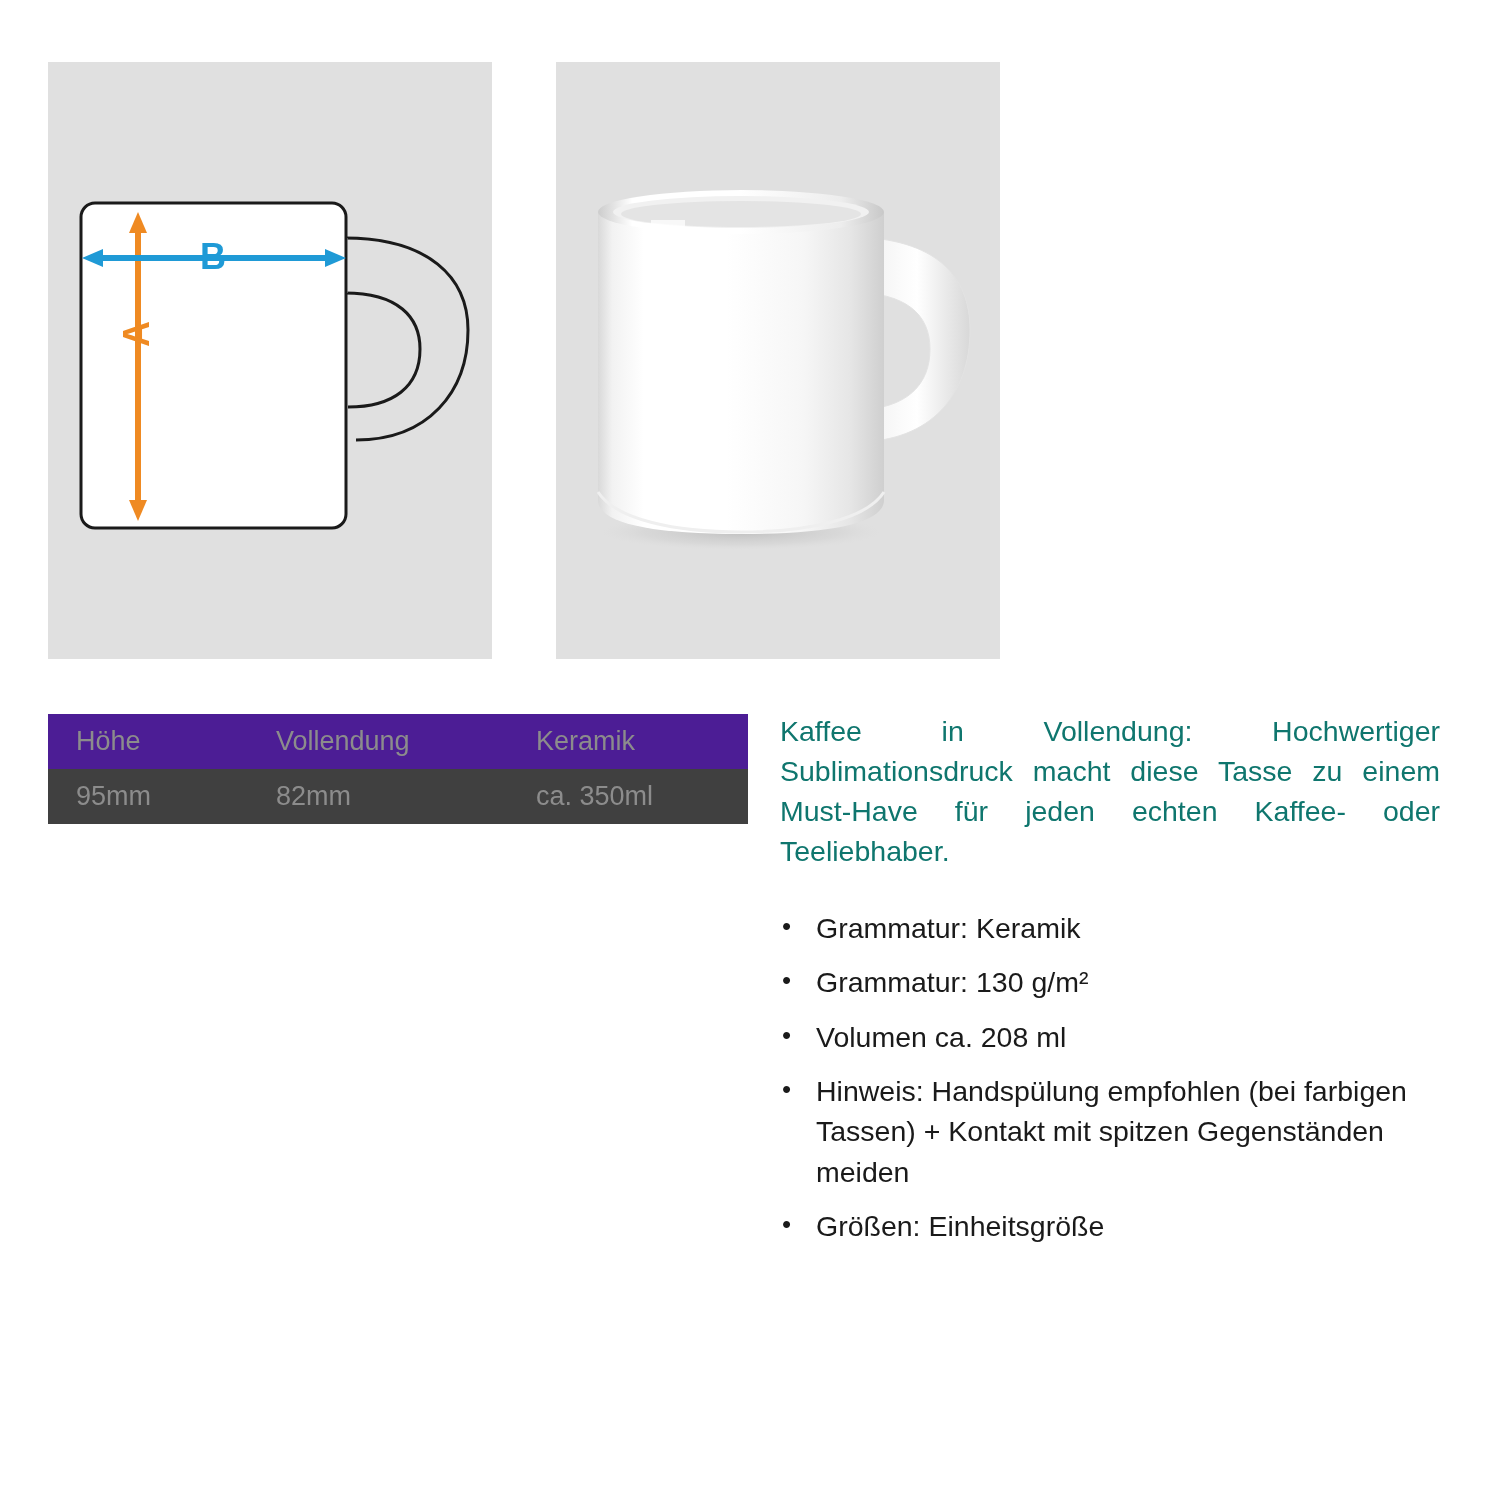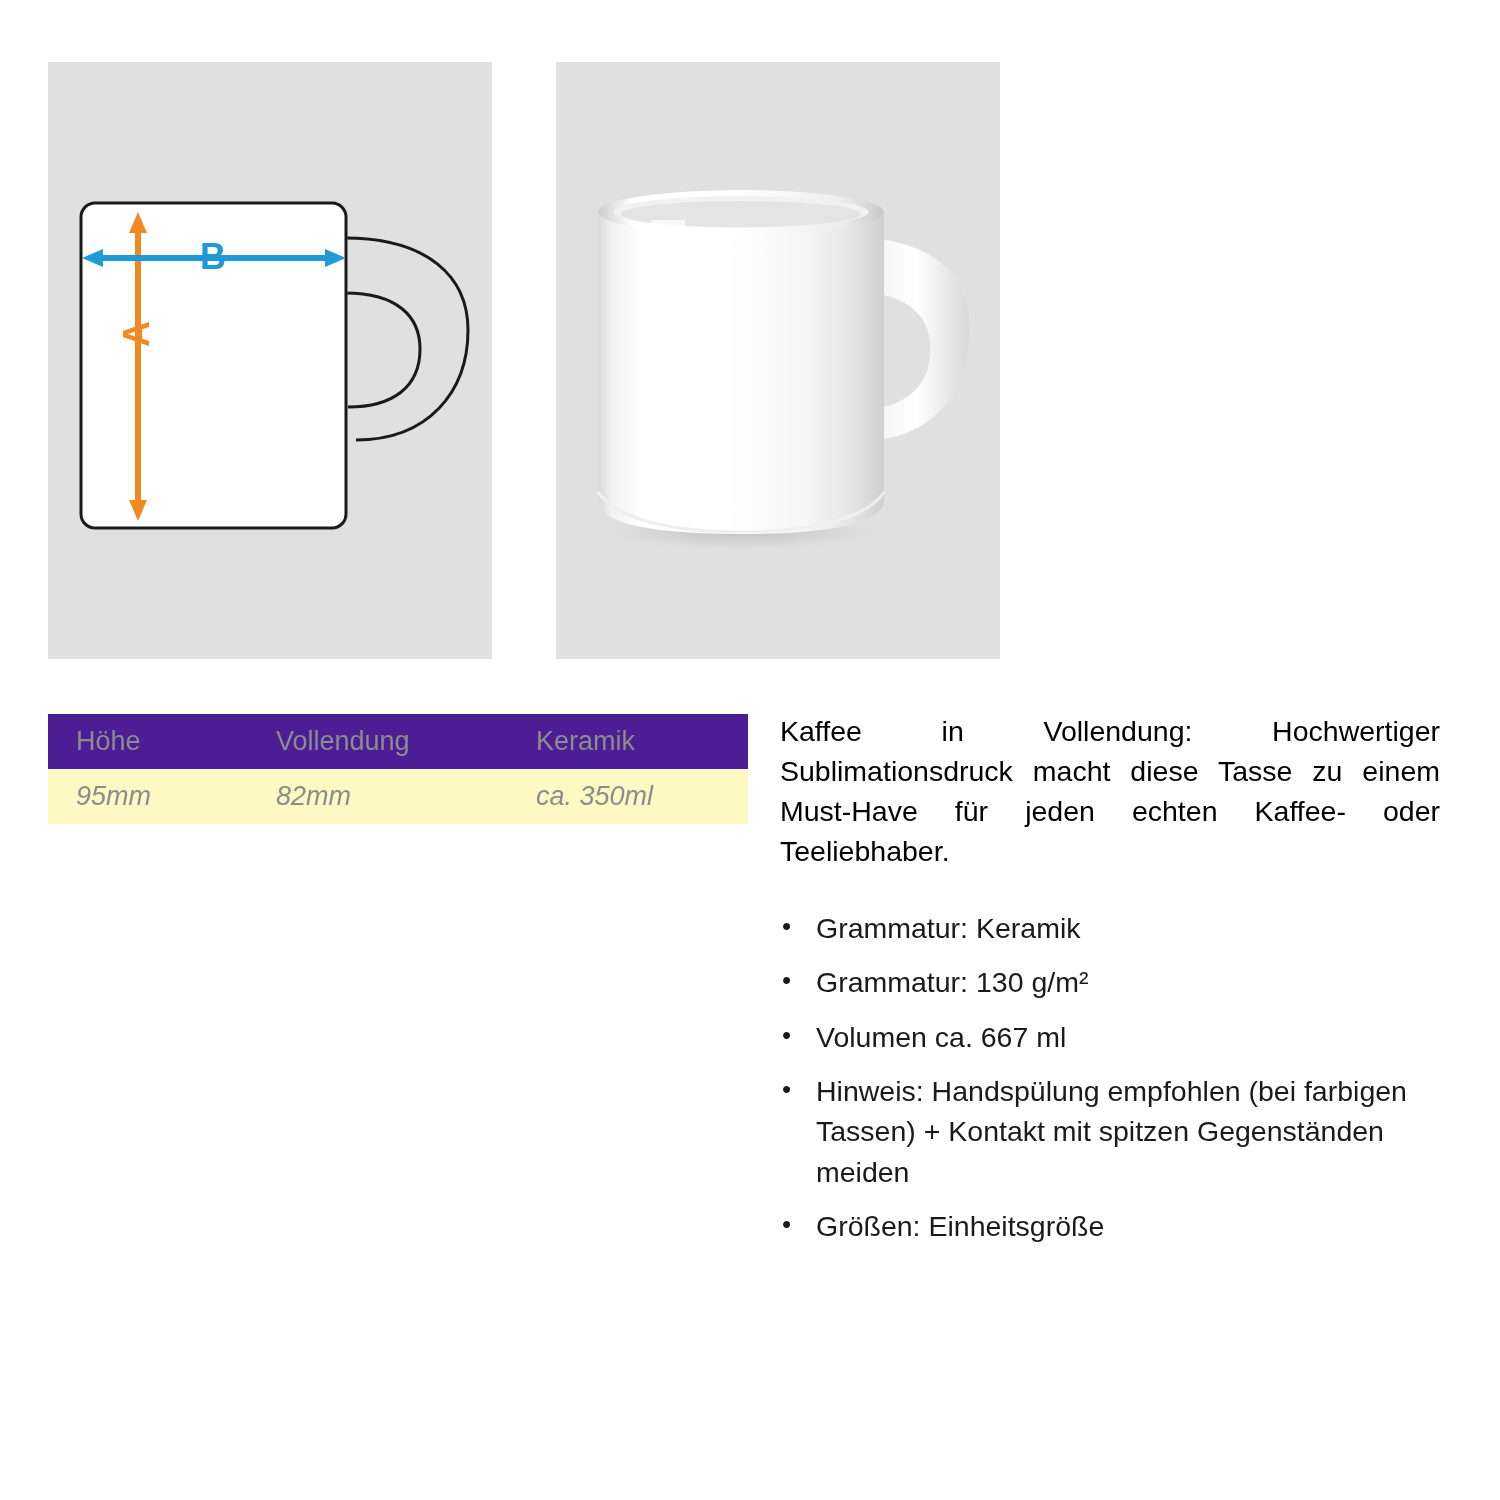--- a/index.html
+++ b/index.html
@@ -67,38 +67,37 @@
   #spec-table td {
     text-align: left;
     font-weight: 400;
     padding: 12px 0 12px 28px;
     white-space: nowrap;
   }
   #spec-table thead tr {
     background: #4c1d95;
   }
   #spec-table tbody tr {
-    background: #fef9c3;
-    font-style: italic;
+    background: #404040;
   }
   #spec-table col.c1 { width: 200px; }
   #spec-table col.c2 { width: 260px; }
   #spec-table col.c3 { width: 240px; }
 
   
   #description {
     position: absolute;
     left: 780px;
     top: 712px;
     width: 660px;
   }
   #description .lead {
     font-size: 28.5px;
     line-height: 1.40;
-    color: #000000;
+    color: #0f766e;
     margin: 0 0 36px 0;
     text-align: justify;
     text-justify: inter-word;
     hyphens: manual;
   }
   #description ul {
     margin: 0;
     padding: 0;
     list-style: none;
   }
@@ -224,21 +223,21 @@
     <li>
       <span class="bullet">•</span>
       <span>Grammatur:  Keramik</span>
     </li>
     <li>
       <span class="bullet">•</span>
       <span>Grammatur: 130 g/m²</span>
     </li>
     <li>
       <span class="bullet">•</span>
-      <span>Volumen ca. 667 ml</span>
+      <span>Volumen ca. 208 ml</span>
     </li>
     <li>
       <span class="bullet">•</span>
       <span>Hinweis: Handspülung empfohlen (bei farbigen Tassen) + Kontakt mit spitzen Gegenständen meiden</span>
     </li>
     <li>
       <span class="bullet">•</span>
       <span>Größen:  Einheitsgröße</span>
     </li>
   </ul>

